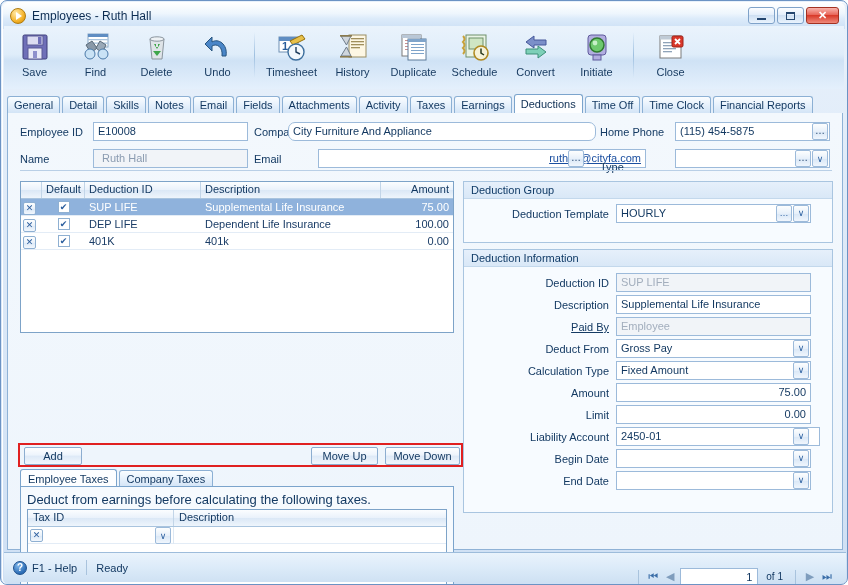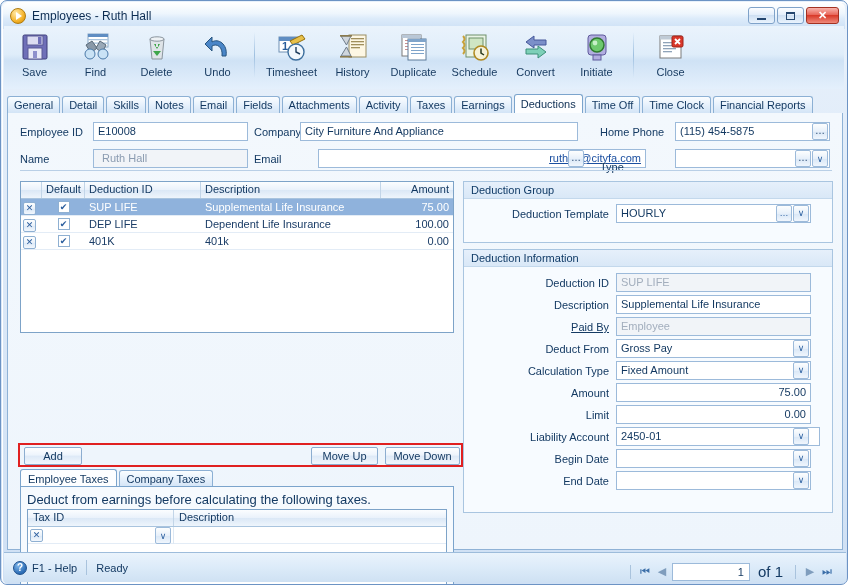--- a/index.html
+++ b/index.html
@@ -228,21 +228,21 @@
   }
   .st-txt{ font-size:11px; color:#143a63; }
   .st-sep{ width:1px;height:15px;background:#a9c3dd;margin:0 9px; }
   .pager{ position:absolute; right:12px; top:6px; display:flex; align-items:center; gap:3px; }
   .parrow{ font-size:11px; color:#7f9dbd; width:14px; text-align:center; }
   .parrow.on{ color:#3b6ea8; }
   .pagebox{
     width:78px;height:18px;border:1px solid #9cbada;background:#ffffff;
     font-size:11px;color:#10365f;text-align:right;line-height:16px;padding-right:5px;
   }
-  .ofx{ font-size:15px;color:#143a63; margin:4px 5px; }
+  .ofx{ font-size:10px;color:#143a63; margin:12px 5px; }
   .pdiv{ width:1px;height:14px;background:#a9c3dd;margin:0 4px; }
 </style>
 </head>
 <body>
 
 <div class="window">
   <div class="frame-edge"></div>
 
   <div class="titlebar">
     <div class="title-icon"></div>
@@ -438,21 +438,21 @@
   <div class="body">
 
     <div class="hdrfields">
       <span class="fl" style="left:12px; top:13px;">Employee ID</span>
       <div class="inp" style="left:85px; top:9px; width:155px;">E10008</div>
 
       <span class="fl" style="left:12px; top:40px;">Name</span>
       <div class="inp ro" style="left:85px; top:36px; width:155px;">Ruth Hall</div>
 
       <span class="fl" style="left:246px; top:13px;">Company</span>
-      <div class="inp" style="left:292px; top:9px; width:278px;">City Furniture And Appliance</div>
+      <div class="inp" style="left:280px; top:9px; width:308px;border-radius:7px;">City Furniture And Appliance</div>
 
       <span class="fl" style="left:246px; top:40px;">Email</span>
       <div class="inp link" style="left:310px; top:36px; width:328px;text-align:right;">ruth_h@cityfa.com</div>
       <div class="ell" style="left:560px; top:37px;">…</div>
 
       <span class="fl" style="left:592px; top:13px;">Home Phone</span>
       <div class="inp" style="left:667px; top:9px; width:155px;">(115) 454-5875</div>
       <div class="ell" style="left:804px; top:10px;">…</div>
 
       <span class="fl" style="left:592px; top:40px;margin-top:8px;">Type</span>

